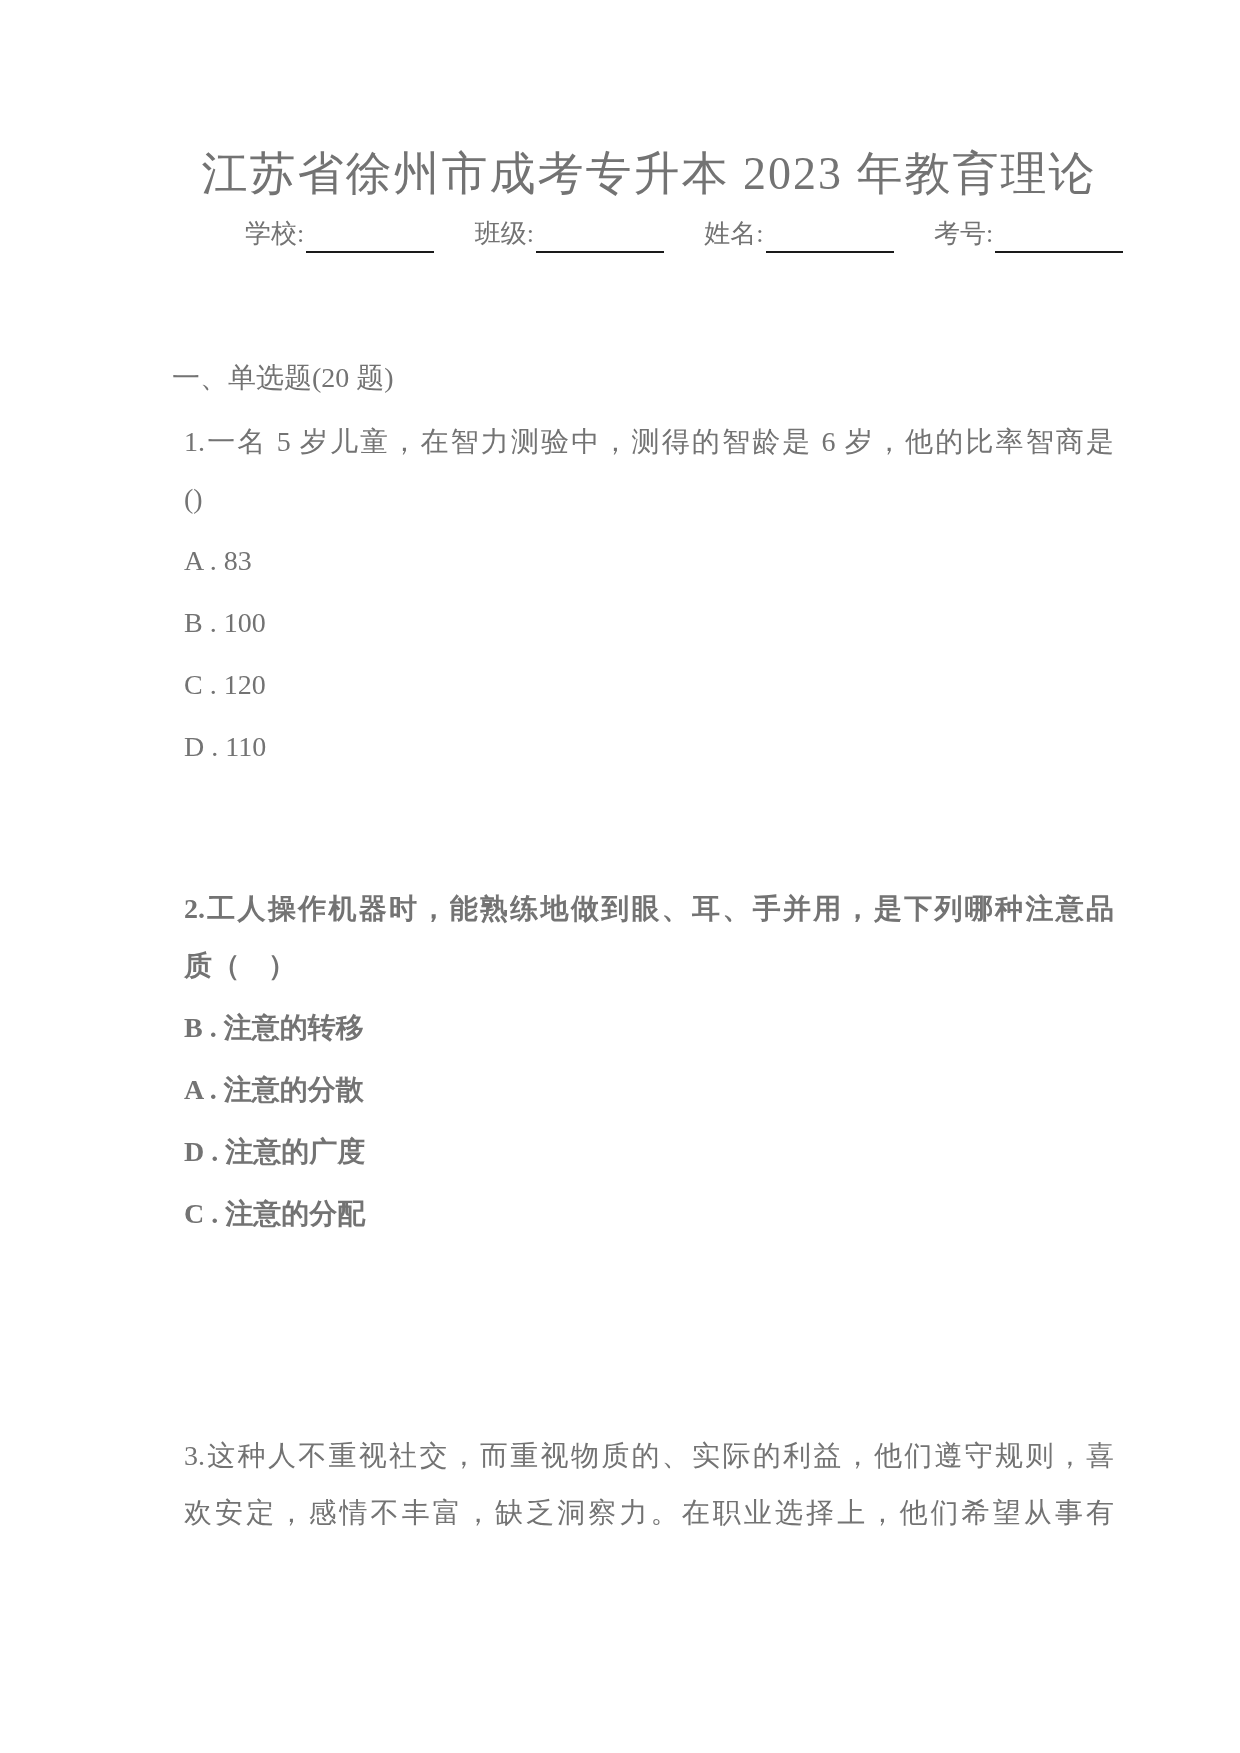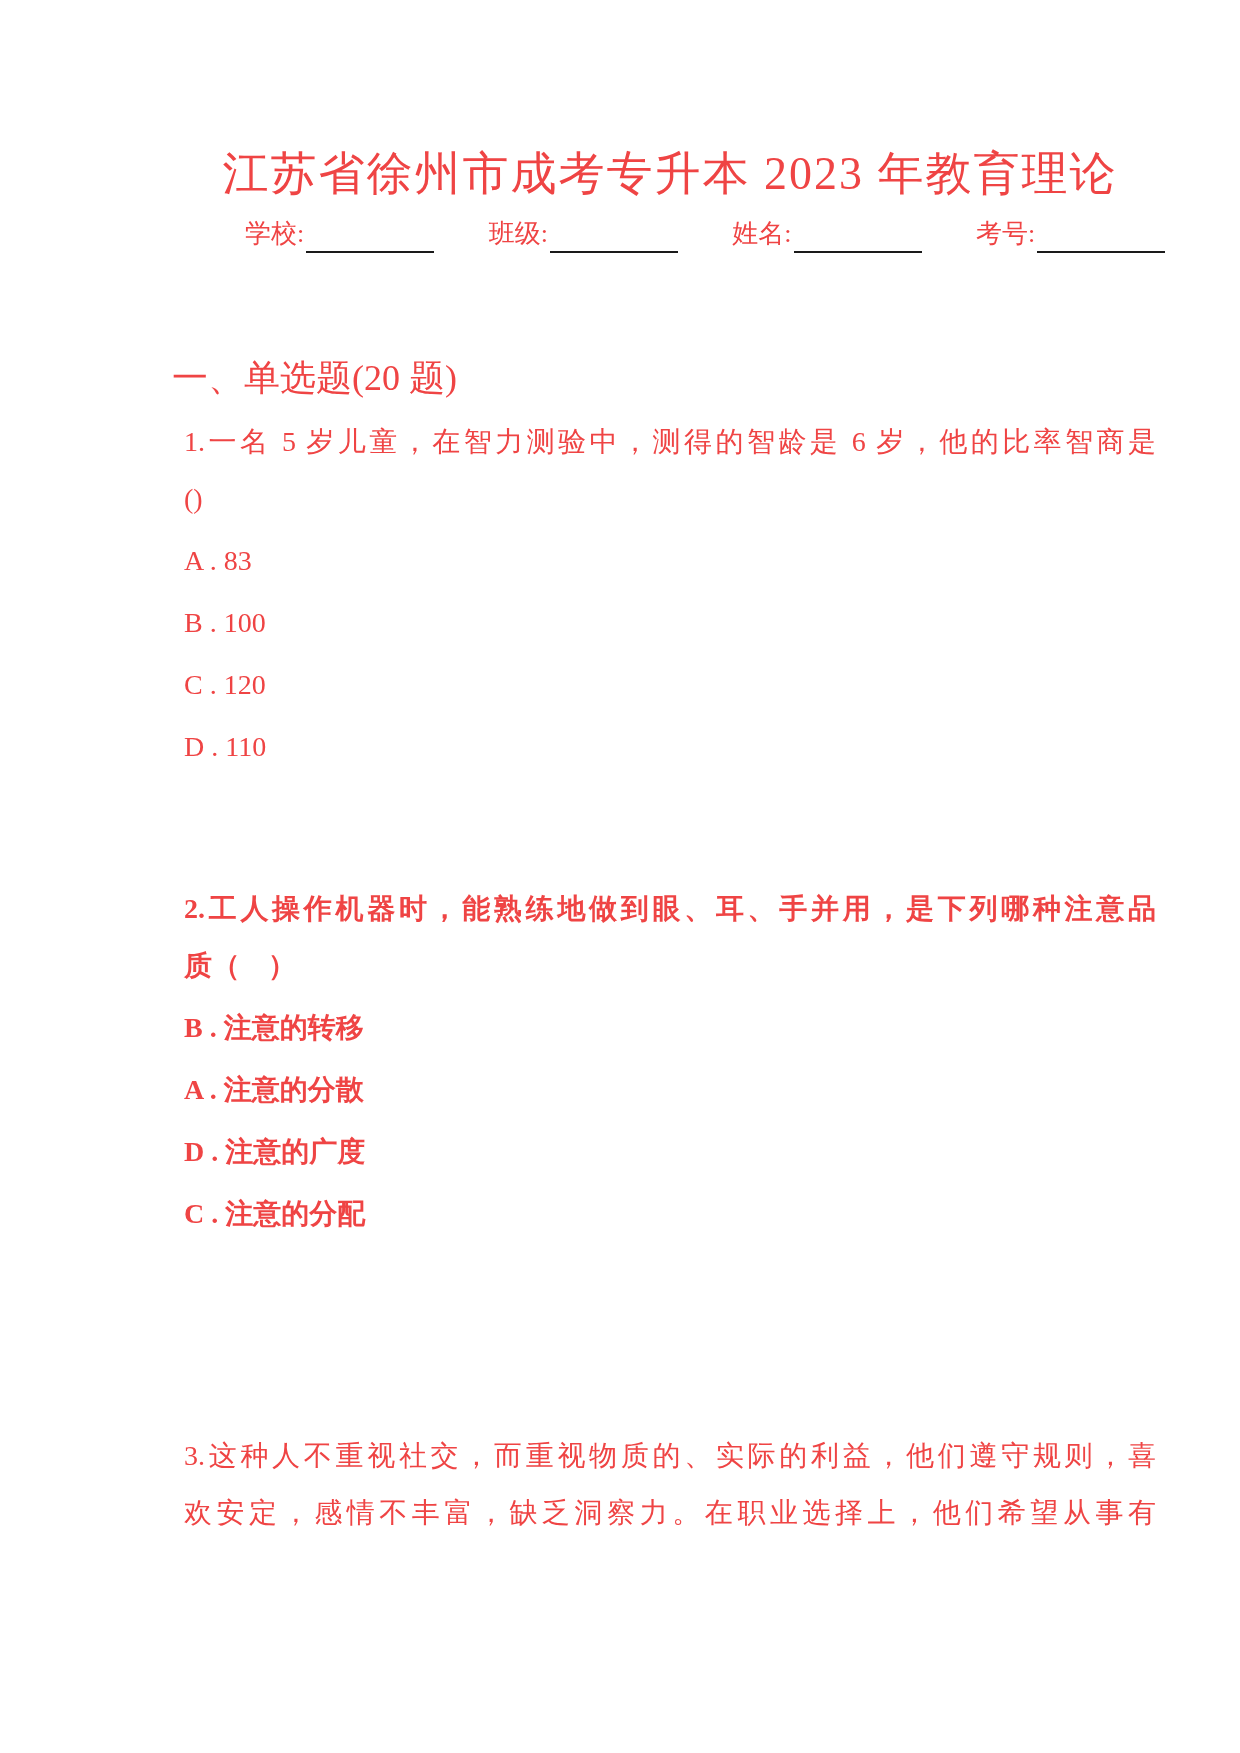--- a/index.html
+++ b/index.html
@@ -5,23 +5,23 @@
   html, body {
     margin: 0;
     padding: 0;
     background: #ffffff;
   }
   .page {
     position: relative;
     width: 1240px;
     height: 1571px;
     box-sizing: border-box;
-    padding: 142px 72px 0 172px;
+    padding: 142px 114px 0 172px;
     background: #ffffff;
-    color: #ef4444;
+    color: #737373;
     font-family: "Liberation Serif", "DejaVu Serif", serif;
     overflow: hidden;
   }
   .title {
     margin: 0;
     font-size: 46px;
     line-height: 63px;
     font-weight: 400;
     text-align: center;
     letter-spacing: 2px;
@@ -44,21 +44,21 @@
   }
   .field .blank {
     display: inline-block;
     width: 128px;
     height: 34px;
     border-bottom: 2px solid #1a1a1a;
     margin-left: 2px;
   }
   .section-heading {
     margin-top: 96px;
-    font-size: 36px;
+    font-size: 28px;
     line-height: 58px;
   }
   .question {
     margin: 12px;
   }
   .q1 { margin-top: 6px; }
   .q2 { margin-top: 105px; font-weight: bold; }
   .q3 { margin-top: 185px; }
   .qline {
     font-size: 28px;

